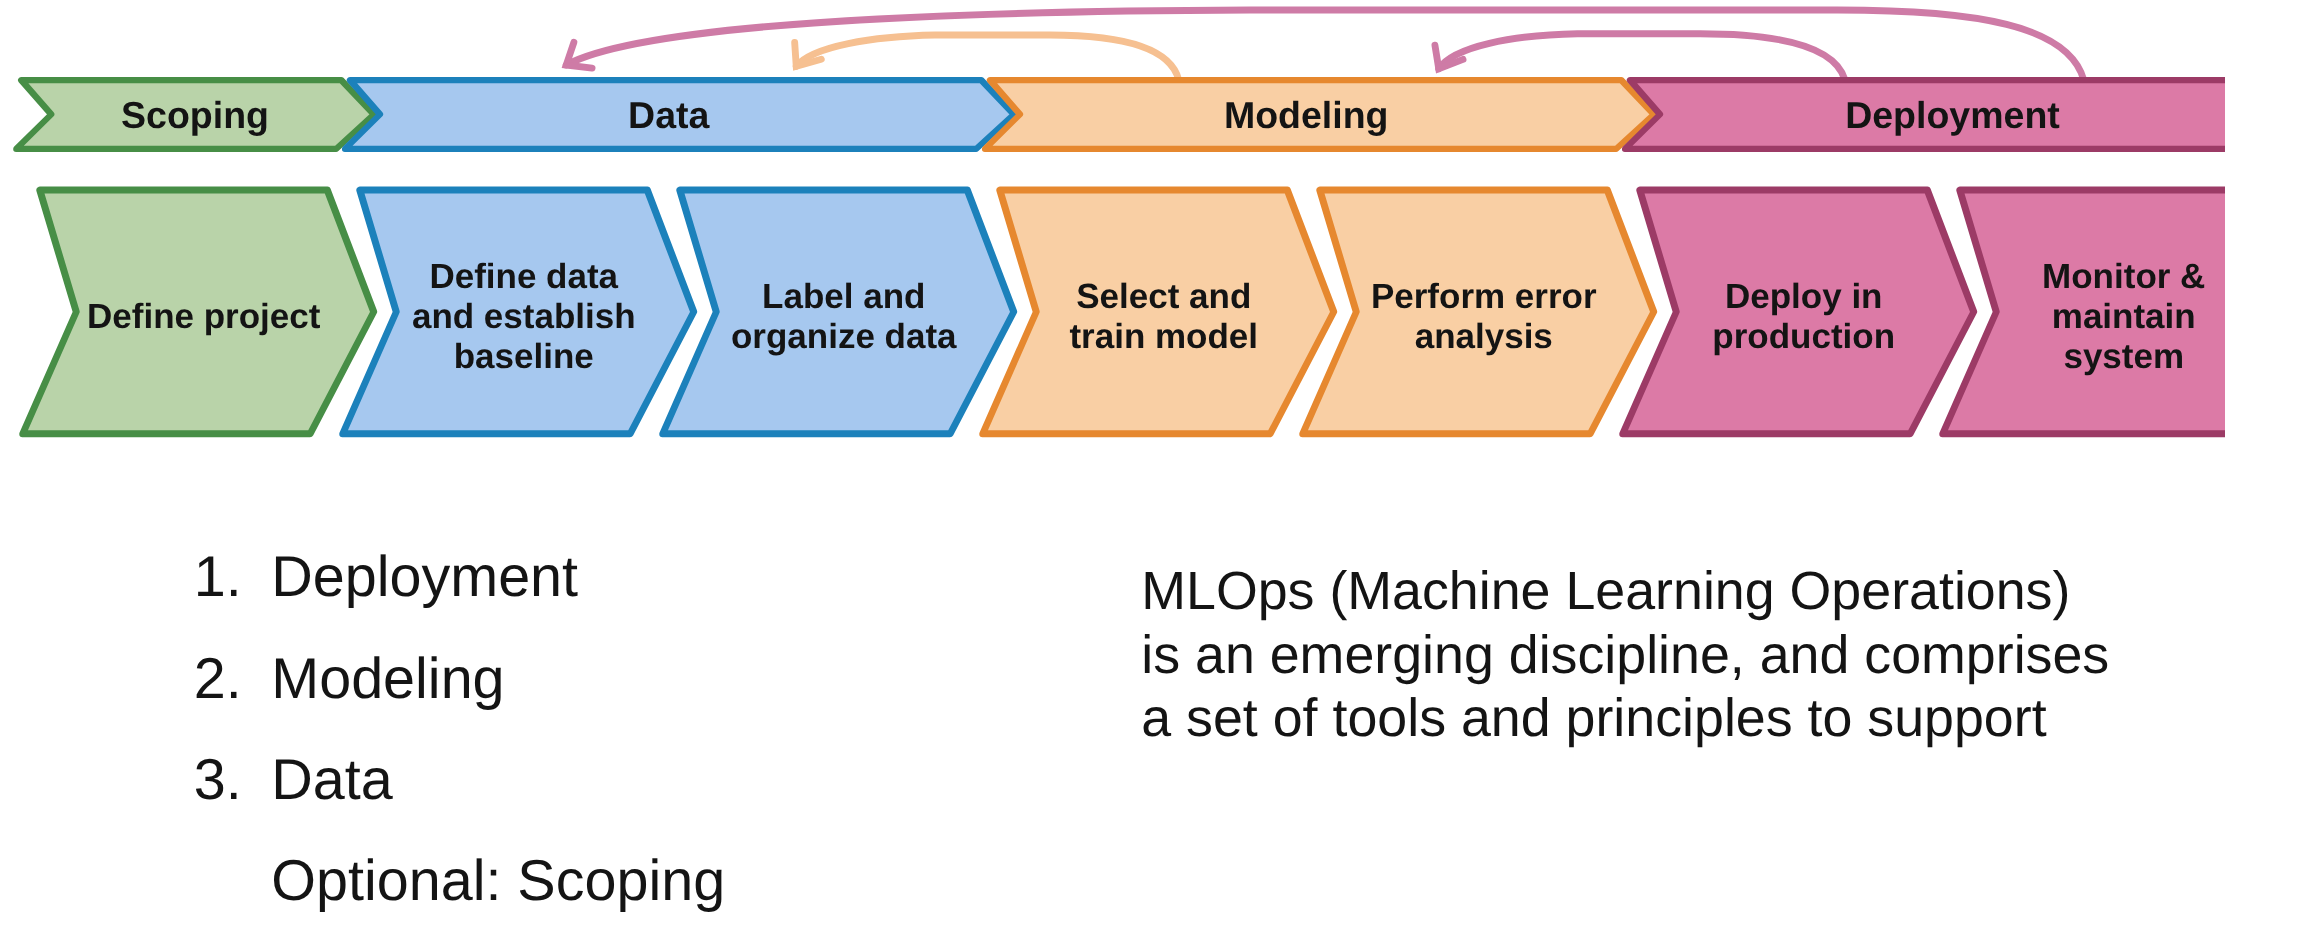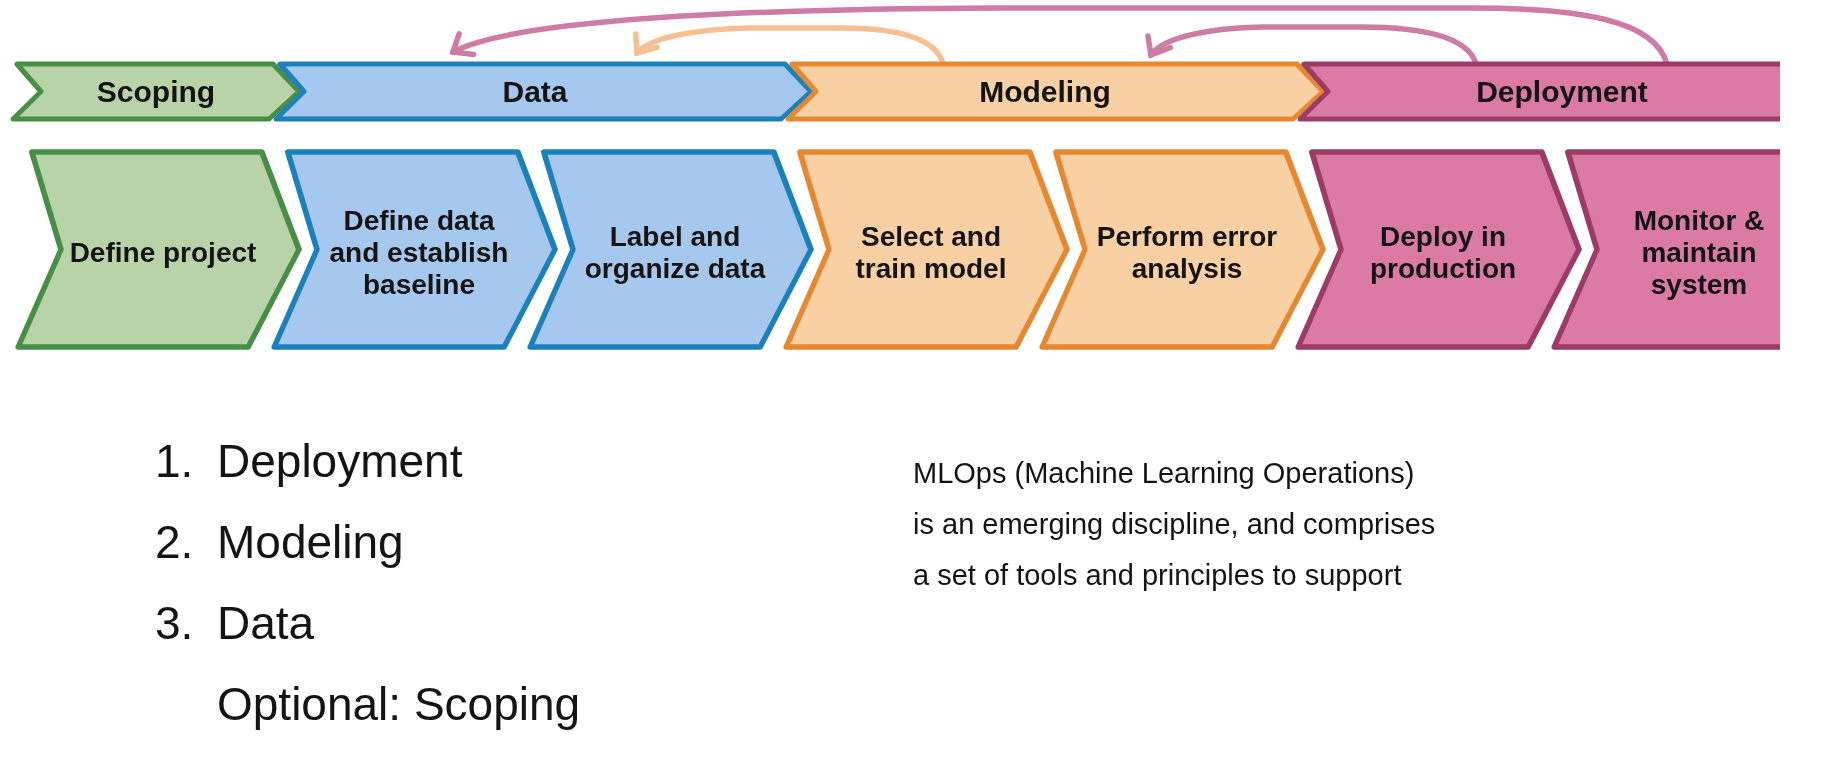--- a/index.html
+++ b/index.html
@@ -15,21 +15,21 @@
   .phase-label{font-size:30px;font-weight:bold;fill:#141414;text-anchor:middle;}
   .step-label{font-size:28px;font-weight:bold;fill:#141414;text-anchor:middle;}
   .notes-list{
     position:absolute;left:155px;top:436px;
     font-size:46px;line-height:50px;
   }
   .notes-list .row{display:flex;margin-bottom:31px;}
   .notes-list .marker{width:62px;flex:0 0 62px;}
   .paragraph{
     position:absolute;left:913px;top:448px;width:800px;
-    font-size:29px;line-height:51px;
+    font-size:43px;line-height:51px;
   }
   .paragraph .pline{white-space:nowrap;}
 </style>
 </head>
 <body>
 
 <div class="page">
 
   <svg class="diagram-svg" width="1840" height="400" viewBox="0 0 1840 400">
     <defs>

